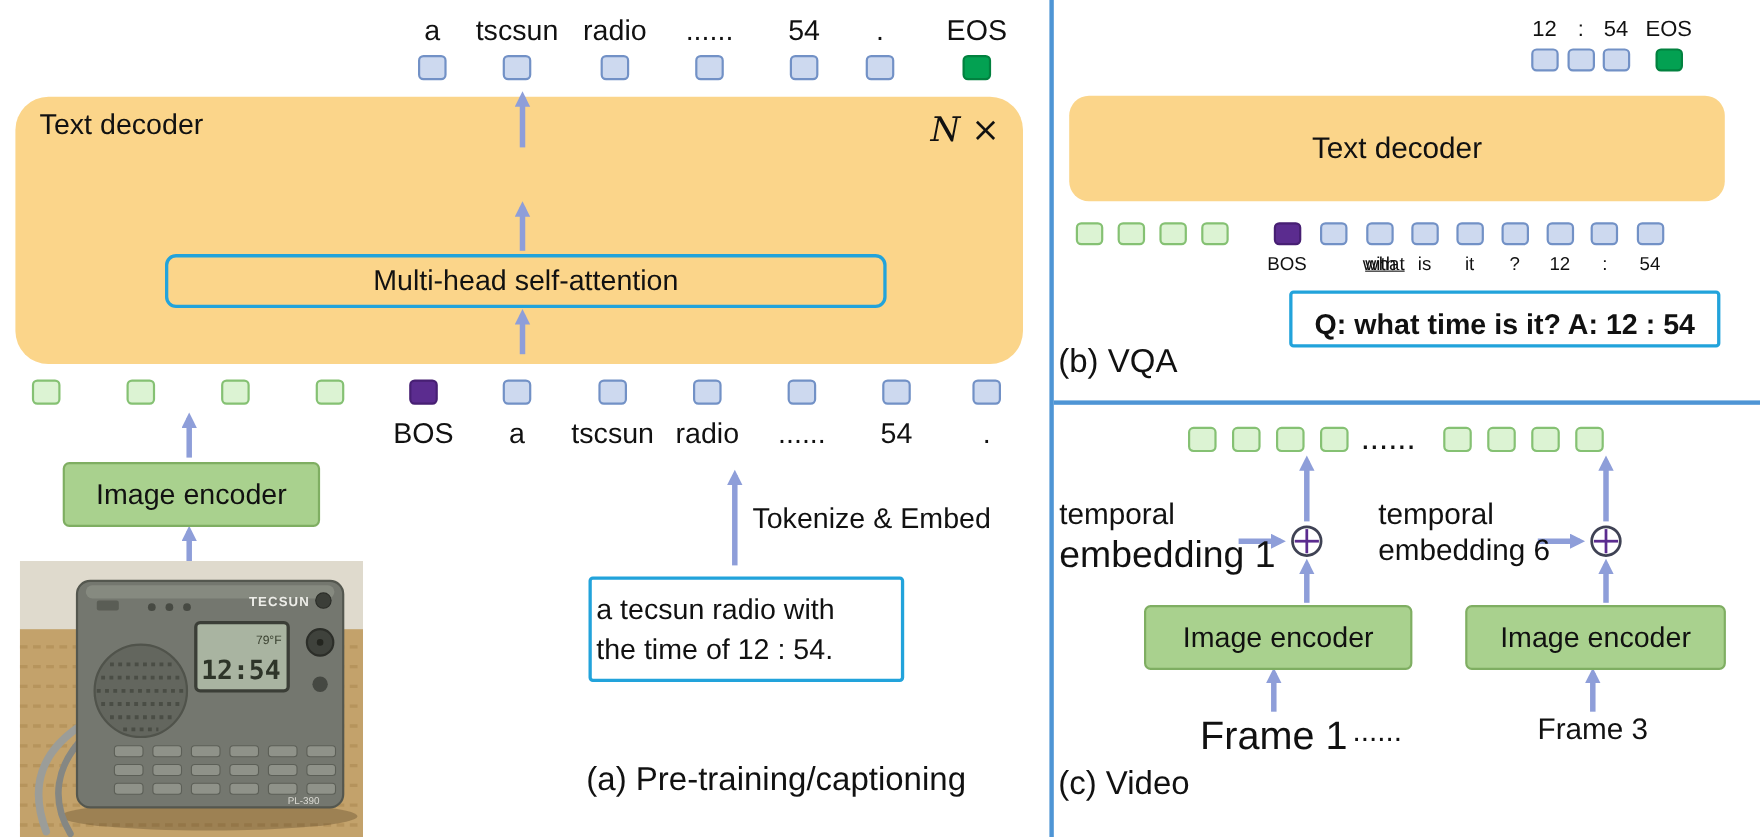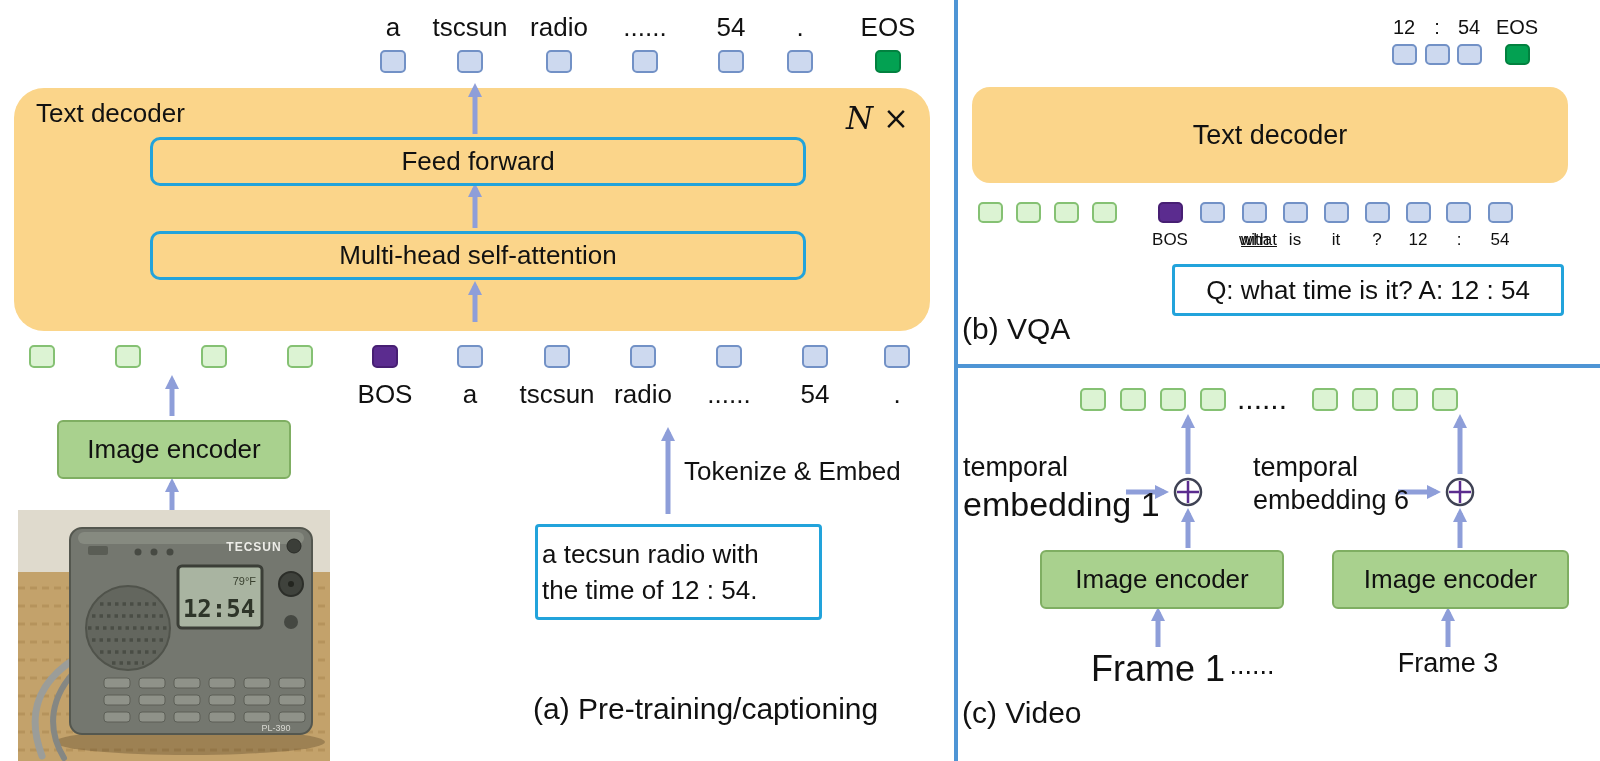--- a/index.html
+++ b/index.html
@@ -15,21 +15,21 @@
   .tok.blue{background:#CDD9EF;border:2px solid #7291C6;}
   .tok.green{background:#DCF3D3;border:2px solid #85C173;}
   .tok.purple{background:#5B2C8F;border:2px solid #471F73;}
   .tok.eos{background:#03A152;border:2px solid #02813F;}
   .decoder{position:absolute;background:#FBD58A;border-radius:30px;}
   .decoder.flexc{display:flex;align-items:center;justify-content:center;font-size:27px;border-radius:18px;}
   .bluebox{position:absolute;border:3.5px solid #22A3DB;border-radius:10px;background:transparent;
            display:flex;align-items:center;justify-content:center;font-size:26px;}
   .textbox{position:absolute;border:3px solid #22A3DB;border-radius:4px;background:#ffffff;
            display:flex;flex-direction:column;justify-content:center;font-size:26px;line-height:36px;}
-  .textbox.center{align-items:center;flex-direction:row;}
+  .textbox.center{align-items:flex-end;flex-direction:row;font-weight:bold;}
   .encoder{position:absolute;background:#A9D18E;border:2px solid #7FAE62;border-radius:6px;
            display:flex;align-items:center;justify-content:center;font-size:26px;}
   .caption{position:absolute;font-size:30px;white-space:nowrap;}
   .divider{position:absolute;background:#4E95D5;}
   .ntimes{position:absolute;font-family:"DejaVu Serif",serif;font-style:italic;font-size:31px;}
   #arrows{position:absolute;left:0;top:0;pointer-events:none;}
 </style>
 </head>
 <body>
 
@@ -86,23 +86,20 @@
   <div class="tok blue" style="left:380px;top:50px;"></div>
   <div class="tok blue" style="left:457px;top:50px;"></div>
   <div class="tok blue" style="left:546px;top:50px;"></div>
   <div class="tok blue" style="left:632px;top:50px;"></div>
   <div class="tok blue" style="left:718px;top:50px;"></div>
   <div class="tok blue" style="left:787px;top:50px;"></div>
   <div class="tok eos" style="left:875px;top:50px;"></div>
 
   <div class="lbl anchor-left" style="left:36px;top:98px;">Text decoder</div>
   <div class="ntimes" style="left:846px;top:100px;">N ×</div>
-  <div class="bluebox" style="left:150px;top:137px;width:650px;height:43px;">
-    <span>Feed forward</span>
-  </div>
   <div class="bluebox" style="left:150px;top:231px;width:650px;height:43px;">
     <span>Multi-head self-attention</span>
   </div>
 
   <div class="tok green" style="left:29px;top:345px;"></div>
   <div class="tok green" style="left:115px;top:345px;"></div>
   <div class="tok green" style="left:201px;top:345px;"></div>
   <div class="tok green" style="left:287px;top:345px;"></div>
   <div class="tok purple" style="left:372px;top:345px;"></div>
   <div class="tok blue" style="left:457px;top:345px;"></div>

